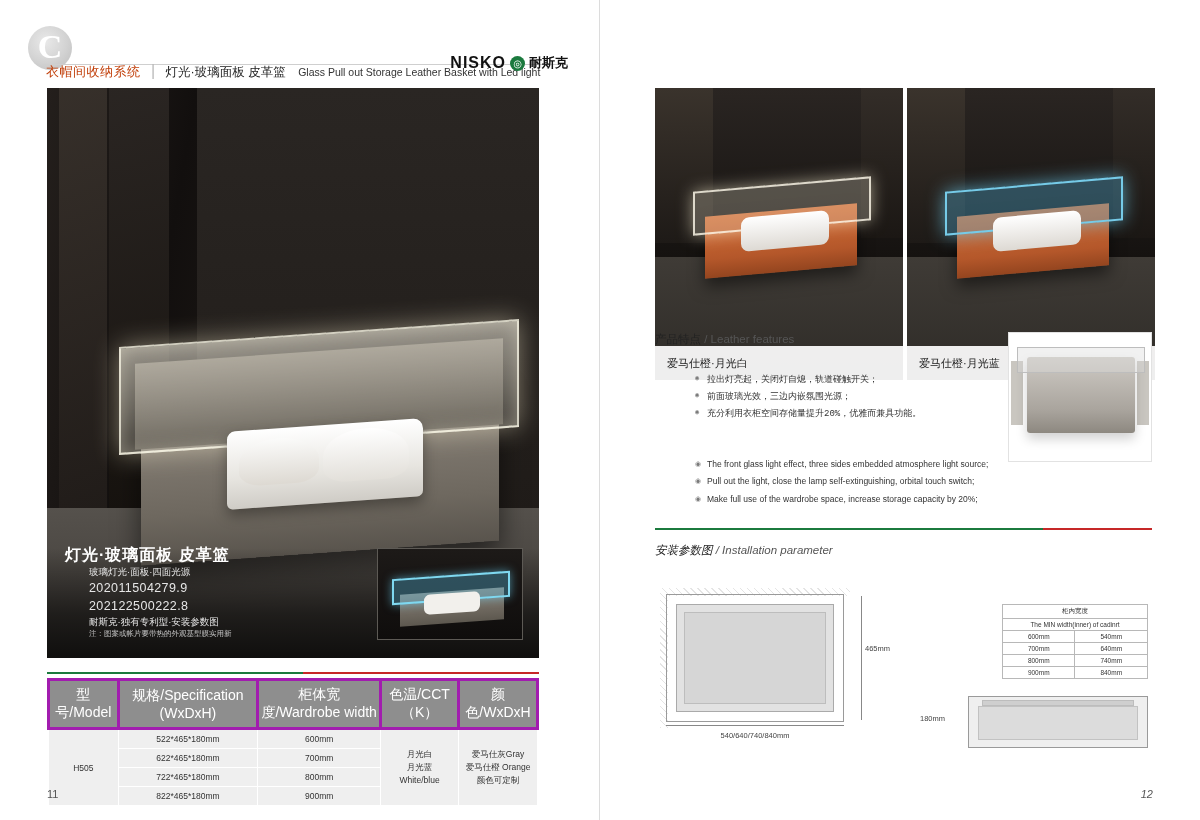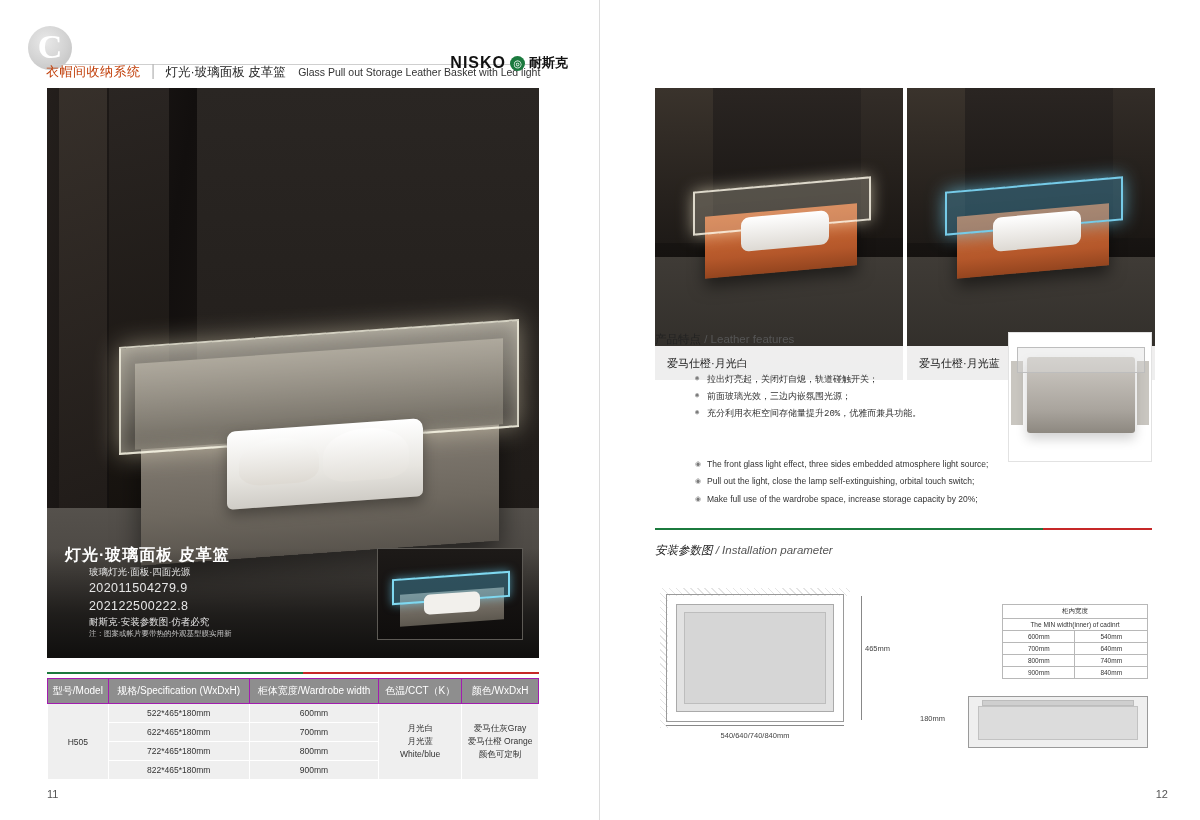--- a/index.html
+++ b/index.html
@@ -138,33 +138,33 @@
   
   .tbl-rule {
     position: absolute; left: 47px; top: 672px; width: 492px; height: 2px;
     background: linear-gradient(90deg,#1b7a3e 0%, #1b7a3e 52%, #c62828 52%, #c62828 100%);
   }
   table.spec {
     position: absolute; left: 47px; top: 678px; width: 492px;
     border-collapse: collapse; font-size: 8.5px; color: #333;
   }
   table.spec th {
-    background: #8e8e8e; color: #fff; font-weight: normal; font-size: 10px;
-    padding: 5px 2px; border: 1px solid #a21caf; text-align: center;
+    background: #8e8e8e; color: #fff; font-weight: normal; font-size: 14px;
+    padding: 5px 2px; border: 3px solid #a21caf; text-align: center;
   }
   table.spec td {
     background: #efefef; border: 1px solid #ffffff; text-align: center;
     padding: 4px 2px; font-size: 8.5px;
   }
   td.model { background:#e9e9e9; font-size: 9px; }
   td.cct, td.color { background:#efefef; line-height: 1.5; }
 
   .page-num { position: absolute; bottom: 20px; font-size: 11px; color: #555; }
   .page-num.left { left: 47px; }
-  .page-num.right { right: 32px; }
+  .page-num.right { right: 47px; font-style: italic; }
 
   
   .photo {
     position: absolute; top: 88px; width: 248px; height: 292px;
     background: #171412; overflow: hidden;
   }
   .photo.p1 { left: 655px; }
   .photo.p2 { left: 907px; }
   .ph-bg { position:absolute; inset:0; background: linear-gradient(180deg,#2a2522 0%, #151210 58%, #3f3b36 58%, #2e2b27 100%); }
   .ph-wall { position:absolute; left:0; top:0; width:58px; height:155px; background: linear-gradient(180deg,#3a332c,#1e1a17); }
@@ -297,21 +297,21 @@
       </div>
 
       <div class="hero-watermark"></div>
       <div class="hero-caption">
         <div class="t1">灯光·玻璃面板 皮革篮</div>
       </div>
       <div class="hero-meta">
         <div class="m1">玻璃灯光·面板·四面光源</div>
         <div class="m2">202011504279.9</div>
         <div class="m2">202122500222.8</div>
-        <div class="m3">耐斯克·安装参数图·仿者必究</div>
+        <div class="m3">耐斯克·独有专利型·安装参数图</div>
         <div class="m4">注：图案或帐片要带热的外观基型膜实用新</div>
       </div>
 
       <div class="hero-thumb">
         <div class="thumb-drawer">
           <div class="thumb-body"></div>
           <div class="thumb-glass"></div>
           <div class="thumb-towel"></div>
         </div>
       </div>

